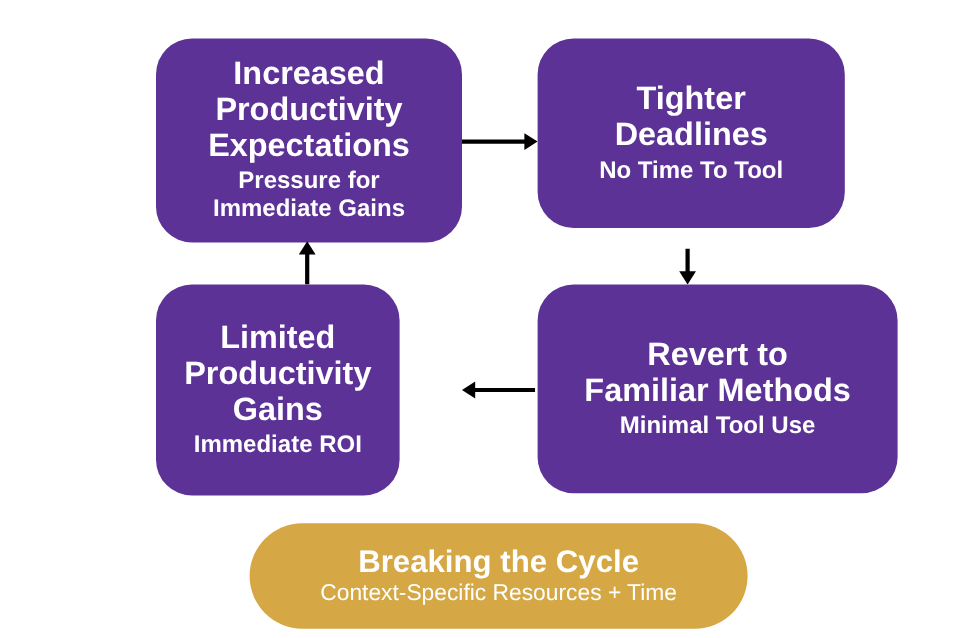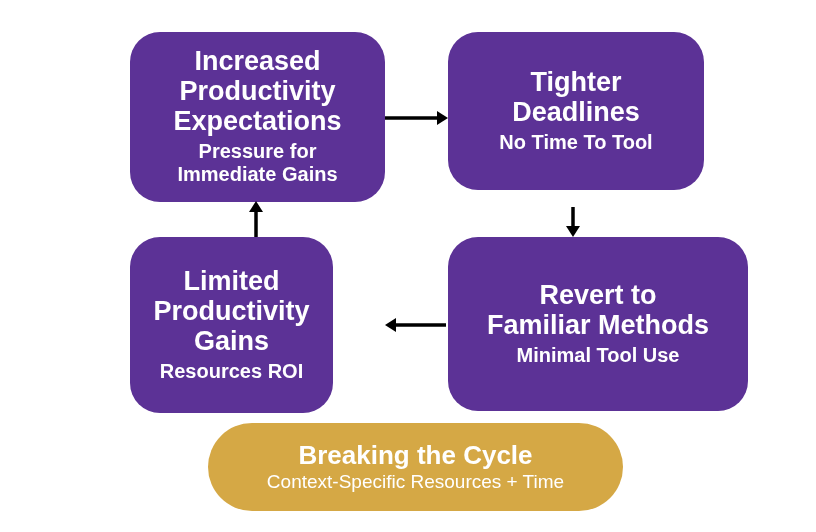--- a/index.html
+++ b/index.html
@@ -43,21 +43,21 @@
     line-height: 1.16;
     white-space: pre-line;
     margin-top: 3px;
   }
   .box-top-left    { left: 130px; top: 32px;  width: 255px; height: 170px; }
   .box-top-right   { left: 448px; top: 32px;  width: 256px; height: 158px; }
   .box-bottom-left { left: 130px; top: 237px; width: 203px; height: 176px; }
   .box-bottom-right{ left: 448px; top: 237px; width: 300px; height: 174px; }
   .solution-box {
     position: absolute;
-    left: 208px; top: 423px;
+    left: 208px; top: 436px;
     width: 415px; height: 88px;
     background: var(--gold);
     border-radius: 44px;
     color: var(--box-text);
     display: flex;
     flex-direction: column;
     align-items: center;
     justify-content: center;
     text-align: center;
   }
@@ -101,21 +101,21 @@
   <div class="cycle-box box-bottom-right">
     <div class="box-title">Revert to
 Familiar Methods</div>
     <div class="box-subtitle">Minimal Tool Use</div>
   </div>
 
   <div class="cycle-box box-bottom-left">
     <div class="box-title">Limited
 Productivity
 Gains</div>
-    <div class="box-subtitle">Resources ROI</div>
+    <div class="box-subtitle">Immediate ROI</div>
   </div>
 
   <svg class="arrow arrow-right" width="63" height="30">
     <line x1="0" y1="15" x2="53" y2="15"></line>
     <polygon points="52,8 63,15 52,22"></polygon>
   </svg>
 
   <svg class="arrow arrow-down" width="30" height="30">
     <line x1="15" y1="0" x2="15" y2="20"></line>
     <polygon points="8,19 22,19 15,30"></polygon>

